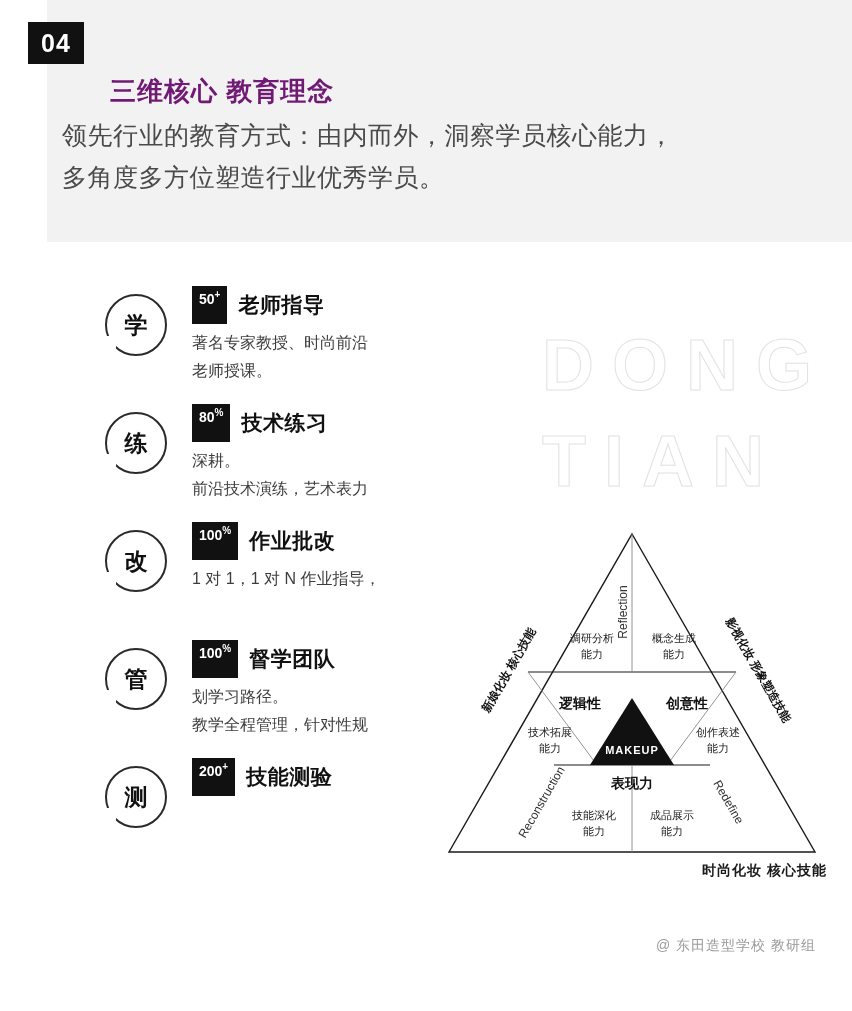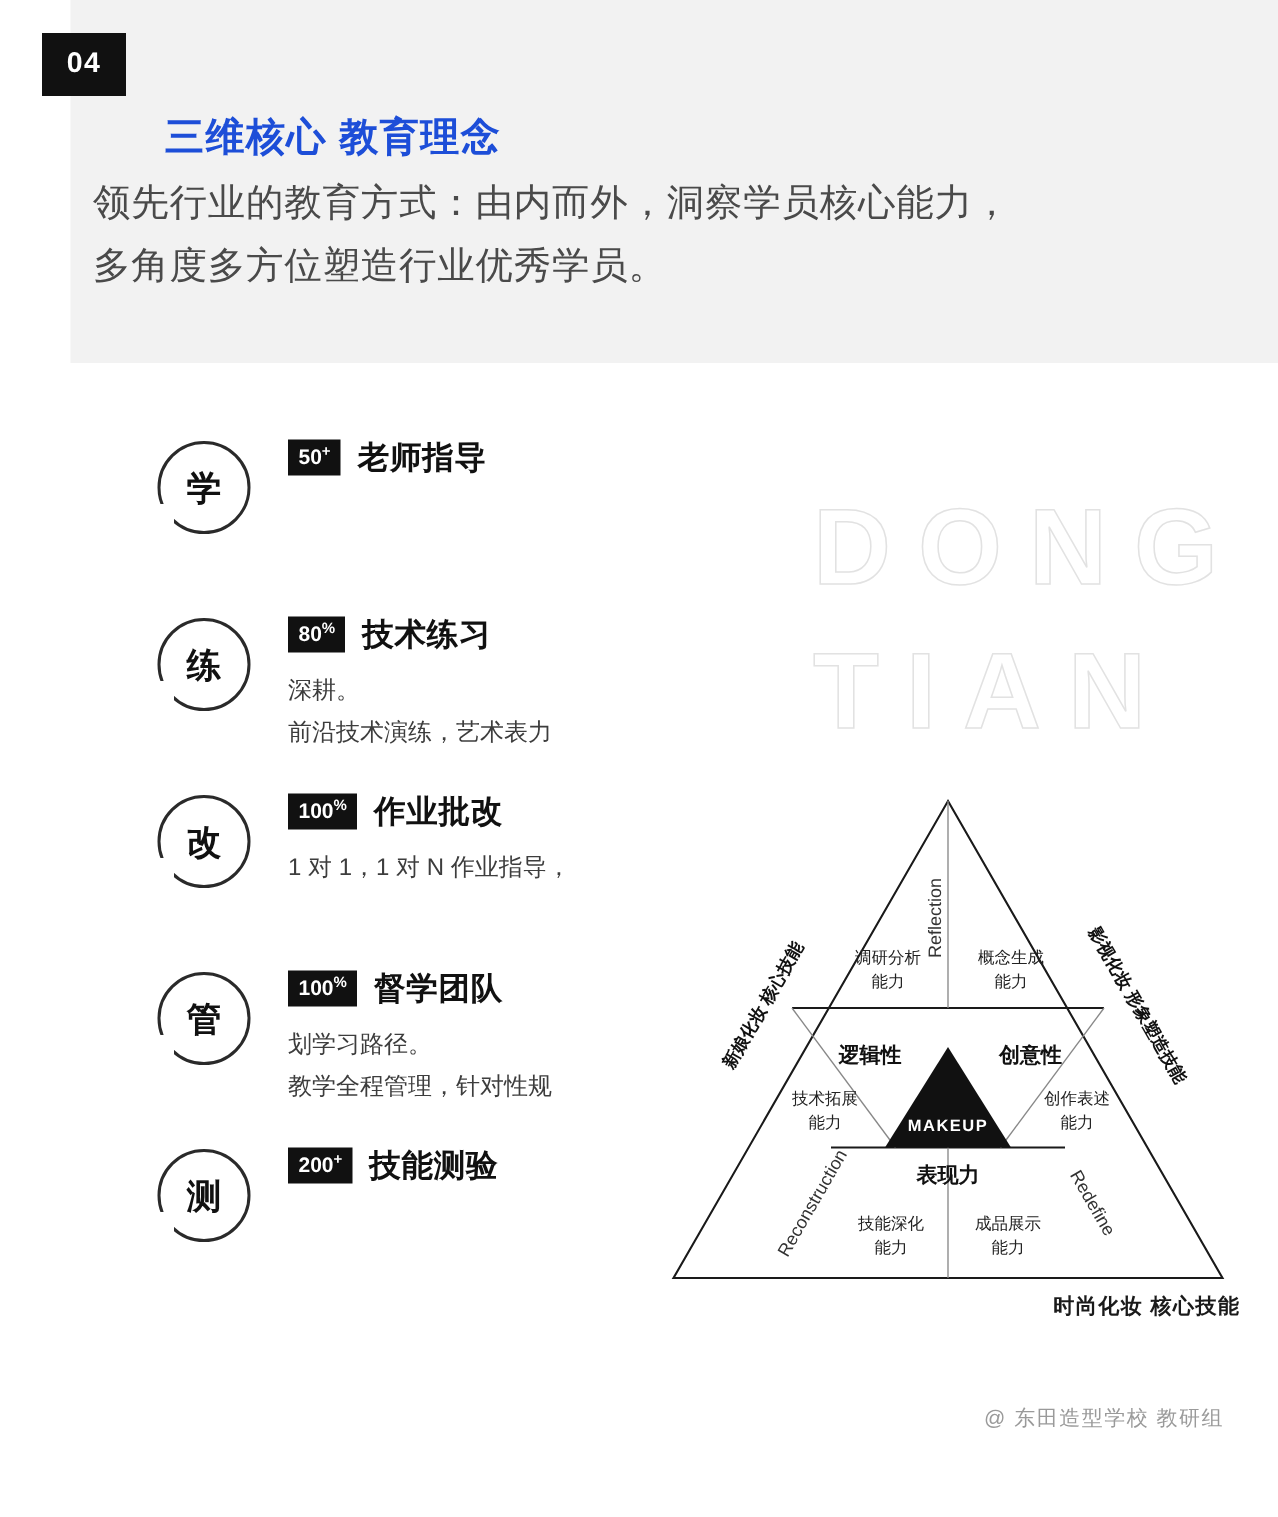--- a/index.html
+++ b/index.html
@@ -32,35 +32,35 @@
     background: #f2f2f2;
   }
   .section-num {
     position: absolute;
     left: 28px;
     top: 22px;
     width: 56px;
     height: 42px;
     background: #111111;
     color: #ffffff;
-    font-size: 19px;
+    font-size: 25px;
     font-weight: bold;
     display: flex;
     align-items: center;
     justify-content: center;
     letter-spacing: 1px;
     z-index: 5;
   }
   .head-title {
     position: absolute;
     left: 110px;
     top: 74px;
     font-size: 26px;
     font-weight: bold;
-    color: #1d4ed8;
+    color: #701a75;
     letter-spacing: 1px;
   }
   .head-sub {
     position: absolute;
     left: 62px;
     top: 114px;
     width: 760px;
     font-size: 25px;
     line-height: 42px;
     color: #4a4a4a;
@@ -136,21 +136,21 @@
     display: flex;
     align-items: center;
     height: 30px;
     margin-bottom: 9px;
   }
   .badge {
     background: #111111;
     color: #ffffff;
     font-size: 14px;
     font-weight: bold;
-    padding: 4px 7px 5px 7px;
+    padding: 4px 7px 18px 7px;
     line-height: 1;
     margin-right: 11px;
     letter-spacing: 0px;
   }
   .badge sup {
     font-size: 10px;
     vertical-align: super;
   }
   .feat-title {
     font-size: 21px;
@@ -214,20 +214,24 @@
     </div>
 
     <div class="features">
 
       <div class="feature">
         <div class="feat-circle">学</div>
         <div class="feat-head">
           <div class="badge"><span>50</span><sup>+</sup></div>
           <div class="feat-title">老师指导</div>
         </div>
+        <div class="feat-desc">
+          <div>著名专家教授、时尚前沿</div>
+          <div>老师授课。</div>
+        </div>
       </div>
 
       <div class="feature">
         <div class="feat-circle">练</div>
         <div class="feat-head">
           <div class="badge"><span>80</span><sup>%</sup></div>
           <div class="feat-title">技术练习</div>
         </div>
         <div class="feat-desc">
           <div>深耕。</div>

